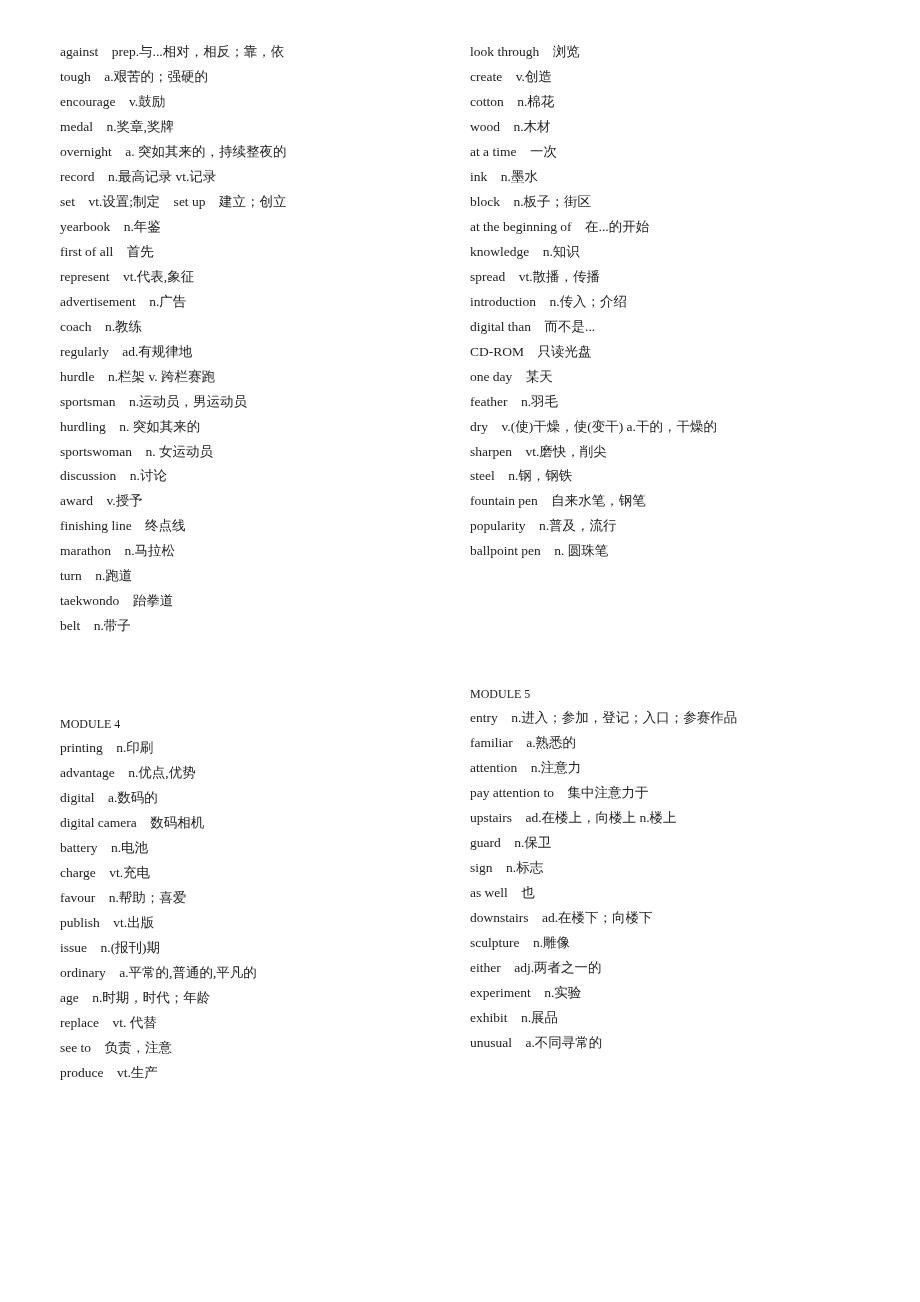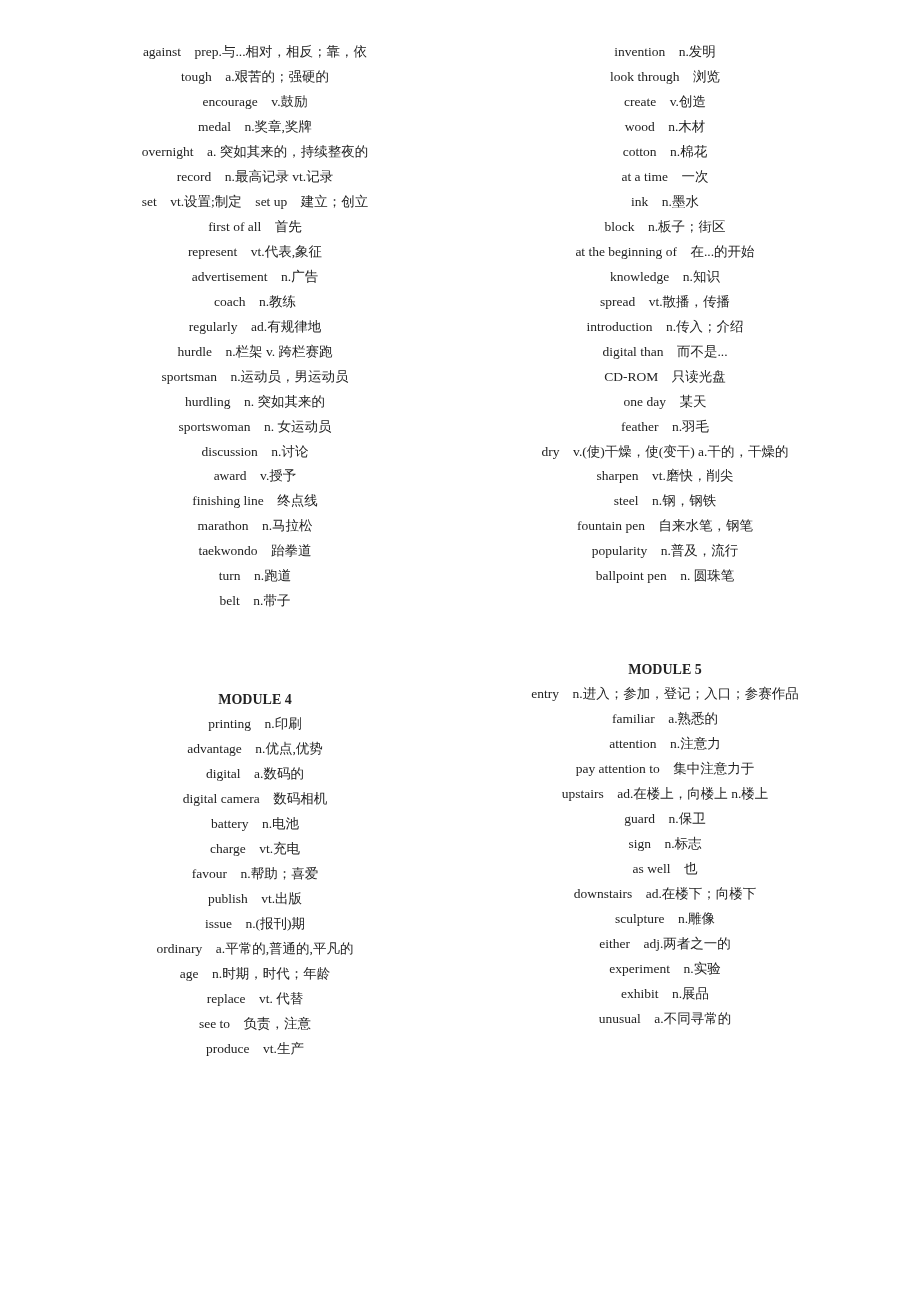--- a/index.html
+++ b/index.html
@@ -22,83 +22,82 @@
       gap: 0;
     }
     .two-col {
       display: flex;
       gap: 0;
       margin-bottom: 0;
     }
     .col {
       flex: 1;
       padding-right: 20px;
-      text-align: center;
     }
     .col:last-child {
       padding-right: 0;
     }
     .vocab-entry {
       line-height: 1.85;
       font-size: 13.5px;
       white-space: pre-wrap;
     }
     .section-gap {
       height: 40px;
     }
     .module-gap {
       height: 30px;
     }
     .module-title {
-      font-weight: bold;
-      font-size: 14px;
+      font-weight: normal;
+      font-size: 12px;
       margin-bottom: 4px;
       margin-top: 8px;
     }
   </style>
 </head>
 <body>
 
 <div class="content-area">
 
   <div class="two-col">
     <div class="col">
       <div id="left-col-top-entries">
           <div class="vocab-entry">against    prep.与...相对，相反；靠，依</div>
           <div class="vocab-entry">tough    a.艰苦的；强硬的</div>
           <div class="vocab-entry">encourage    v.鼓励</div>
           <div class="vocab-entry">medal    n.奖章,奖牌</div>
           <div class="vocab-entry">overnight    a. 突如其来的，持续整夜的</div>
           <div class="vocab-entry">record    n.最高记录 vt.记录</div>
           <div class="vocab-entry">set    vt.设置;制定    set up    建立；创立</div>
+          <div class="vocab-entry">yearbook    n.年鉴</div>
           <div class="vocab-entry">first of all    首先</div>
           <div class="vocab-entry">represent    vt.代表,象征</div>
           <div class="vocab-entry">advertisement    n.广告</div>
           <div class="vocab-entry">coach    n.教练</div>
           <div class="vocab-entry">regularly    ad.有规律地</div>
           <div class="vocab-entry">hurdle    n.栏架 v. 跨栏赛跑</div>
           <div class="vocab-entry">sportsman    n.运动员，男运动员</div>
           <div class="vocab-entry">hurdling    n. 突如其来的</div>
           <div class="vocab-entry">sportswoman    n. 女运动员</div>
           <div class="vocab-entry">discussion    n.讨论</div>
           <div class="vocab-entry">award    v.授予</div>
           <div class="vocab-entry">finishing line    终点线</div>
           <div class="vocab-entry">marathon    n.马拉松</div>
+          <div class="vocab-entry">turn    n.跑道</div>
           <div class="vocab-entry">taekwondo    跆拳道</div>
-          <div class="vocab-entry">turn    n.跑道</div>
           <div class="vocab-entry">belt    n.带子</div>
         </div>
     </div>
     <div class="col">
       <div id="right-col-top-entries">
-          <div class="vocab-entry">invention    n.发明</div>
           <div class="vocab-entry">look through    浏览</div>
           <div class="vocab-entry">create    v.创造</div>
+          <div class="vocab-entry">cotton    n.棉花</div>
           <div class="vocab-entry">wood    n.木材</div>
-          <div class="vocab-entry">cotton    n.棉花</div>
           <div class="vocab-entry">at a time    一次</div>
           <div class="vocab-entry">ink    n.墨水</div>
           <div class="vocab-entry">block    n.板子；街区</div>
           <div class="vocab-entry">at the beginning of    在...的开始</div>
           <div class="vocab-entry">knowledge    n.知识</div>
           <div class="vocab-entry">spread    vt.散播，传播</div>
           <div class="vocab-entry">introduction    n.传入；介绍</div>
           <div class="vocab-entry">digital than    而不是...</div>
           <div class="vocab-entry">CD-ROM    只读光盘</div>
           <div class="vocab-entry">one day    某天</div>

